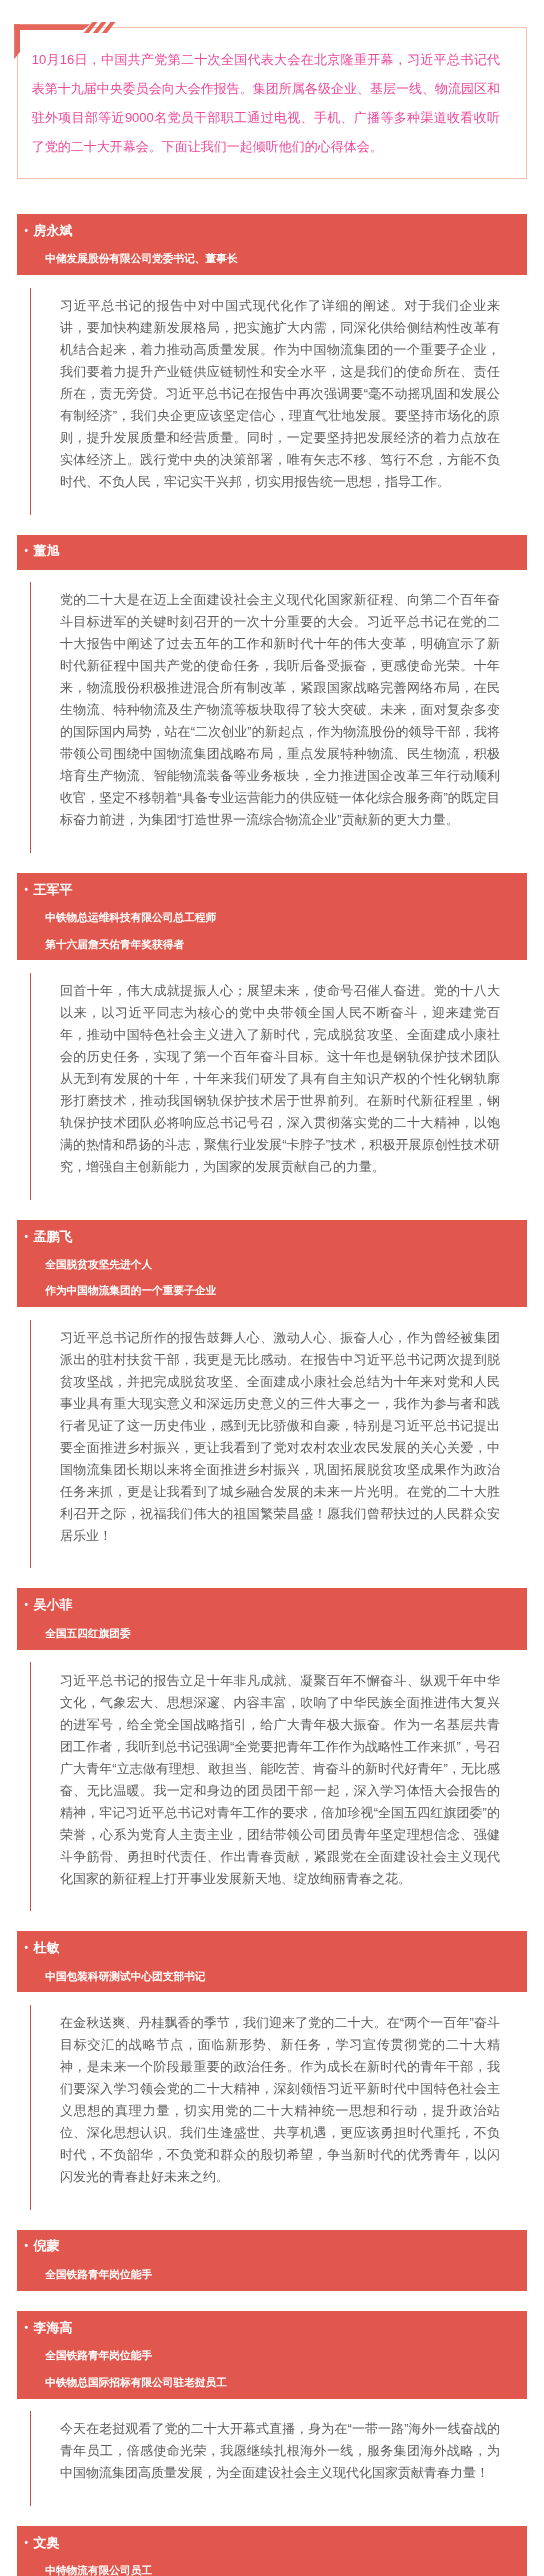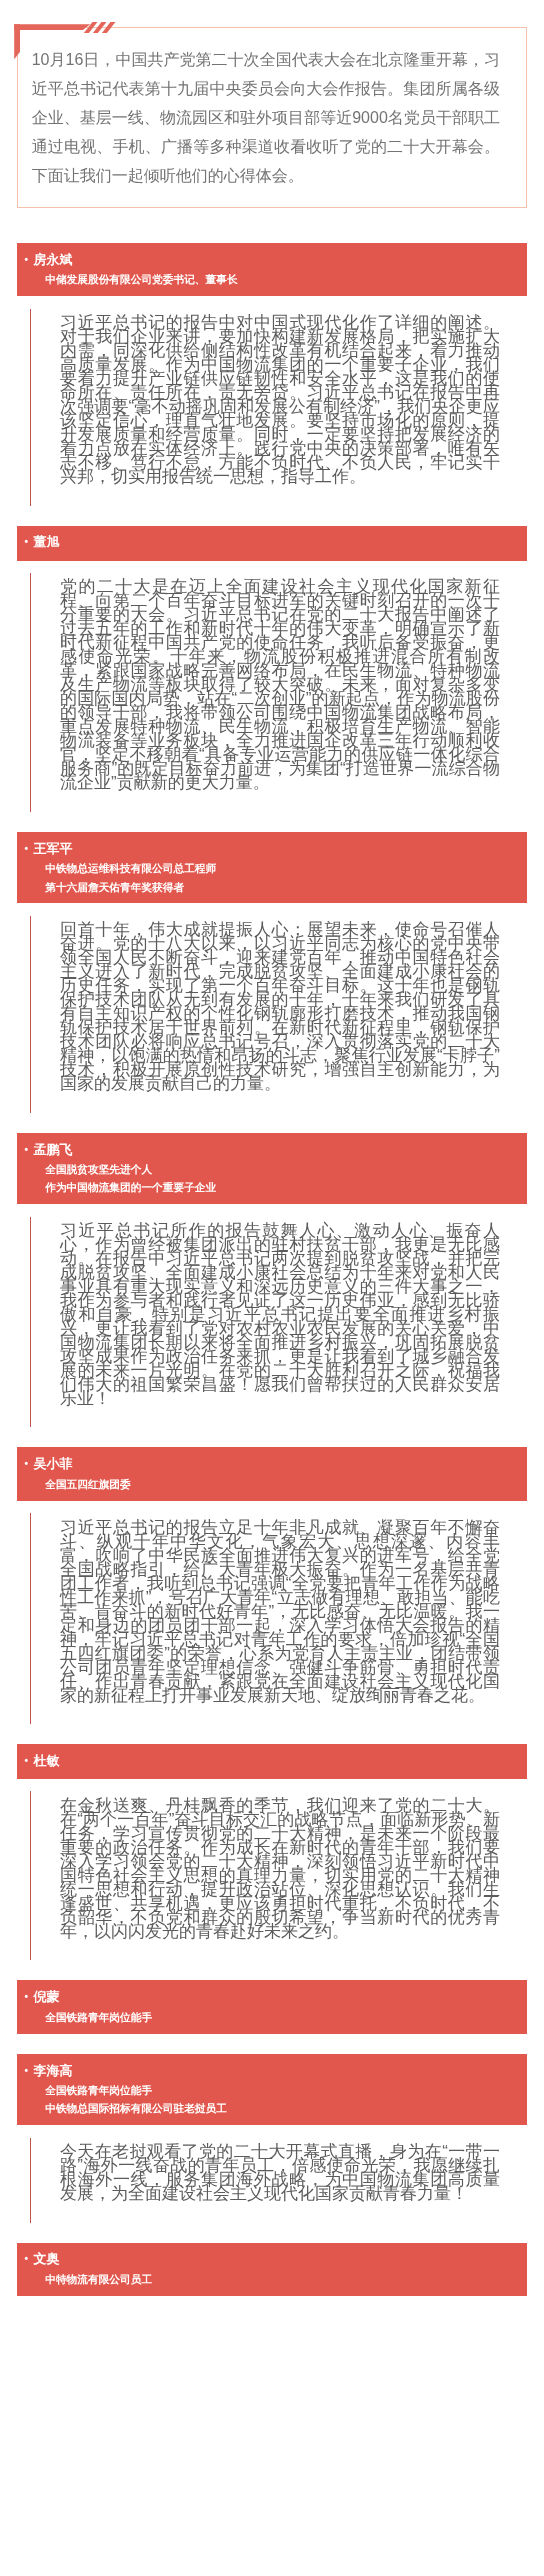--- a/index.html
+++ b/index.html
@@ -13,23 +13,23 @@
   .page { padding-top: 27px; padding-bottom: 13.7px; }
 
   
   .intro-box {
     position: relative;
     margin: 0 17px;
     border: 0.8px solid #f3c0ae;
     padding: 17px 26px 17px 13.7px;
   }
   .intro-text {
-    font-size: 16px;
+    font-size: 13px;
     line-height: 29px;
-    color: #737373;
+    color: #ec4899;
     text-align: justify;
   }
   .corner-h {
     position: absolute; top: -3.8px; left: -3.8px;
     width: 76px; height: 6.1px; background: #e4665a;
     clip-path: polygon(0 0, 100% 0, calc(100% - 7.6px) 100%, 0 100%);
   }
   .corner-v {
     position: absolute; top: -3.8px; left: -3.8px;
     width: 6.1px; height: 35px; background: #e4665a;
@@ -55,29 +55,29 @@
   }
   .name-row {
     display: flex; align-items: center;
     font-size: 13px; font-weight: bold; line-height: 20.6px;
   }
   .bullet {
     font-size: 10px; margin-right: 5.3px; line-height: 20.6px;
   }
   .bar-title {
     font-size: 10.7px; font-weight: bold; line-height: 18.3px;
-    padding-left: 20.6px; margin-top: 0;
+    padding-left: 20.6px; margin-top: 8px;
   }
   .bar-title:empty { display: none; }
   .quote {
     margin: 12.2px 44px 0 30px;
     border-left: 1.5px solid #c0524b;
     padding: 7.6px 0 21.4px 29px;
-    font-size: 17px;
-    line-height: 14px;
+    font-size: 13px;
+    line-height: 22px;
     color: #5b5b5b;
     text-align: justify;
   }
 </style>
 </head>
 <body>
 
 <div class="page">
 
   <div class="intro-box">
@@ -150,20 +150,21 @@
       </div>
       <blockquote class="quote">习近平总书记的报告立足十年非凡成就、凝聚百年不懈奋斗、纵观千年中华文化，气象宏大、思想深邃、内容丰富，吹响了中华民族全面推进伟大复兴的进军号，给全党全国战略指引，给广大青年极大振奋。作为一名基层共青团工作者，我听到总书记强调“全党要把青年工作作为战略性工作来抓”，号召广大青年“立志做有理想、敢担当、能吃苦、肯奋斗的新时代好青年”，无比感奋、无比温暖。我一定和身边的团员团干部一起，深入学习体悟大会报告的精神，牢记习近平总书记对青年工作的要求，倍加珍视“全国五四红旗团委”的荣誉，心系为党育人主责主业，团结带领公司团员青年坚定理想信念、强健斗争筋骨、勇担时代责任、作出青春贡献，紧跟党在全面建设社会主义现代化国家的新征程上打开事业发展新天地、绽放绚丽青春之花。</blockquote>
     </section>
 
     <section class="speaker-section">
       <div class="speaker-bar">
         <div class="name-row">
           <span class="bullet">•</span>
           <span>杜敏</span>
         </div>
+        <div class="bar-title">中国包装科研测试中心团支部书记</div>
 
       </div>
       <blockquote class="quote">在金秋送爽、丹桂飘香的季节，我们迎来了党的二十大。在“两个一百年”奋斗目标交汇的战略节点，面临新形势、新任务，学习宣传贯彻党的二十大精神，是未来一个阶段最重要的政治任务。作为成长在新时代的青年干部，我们要深入学习领会党的二十大精神，深刻领悟习近平新时代中国特色社会主义思想的真理力量，切实用党的二十大精神统一思想和行动，提升政治站位、深化思想认识。我们生逢盛世、共享机遇，更应该勇担时代重托，不负时代，不负韶华，不负党和群众的殷切希望，争当新时代的优秀青年，以闪闪发光的青春赴好未来之约。</blockquote>
     </section>
 
     <section class="speaker-section">
       <div class="speaker-bar">
         <div class="name-row">
           <span class="bullet">•</span>
           <span>倪蒙</span>

